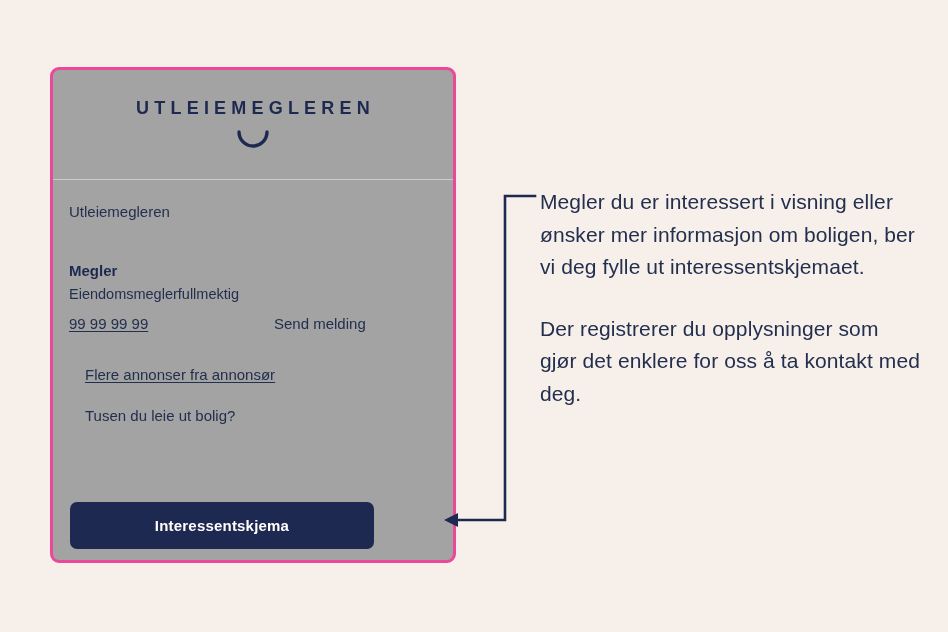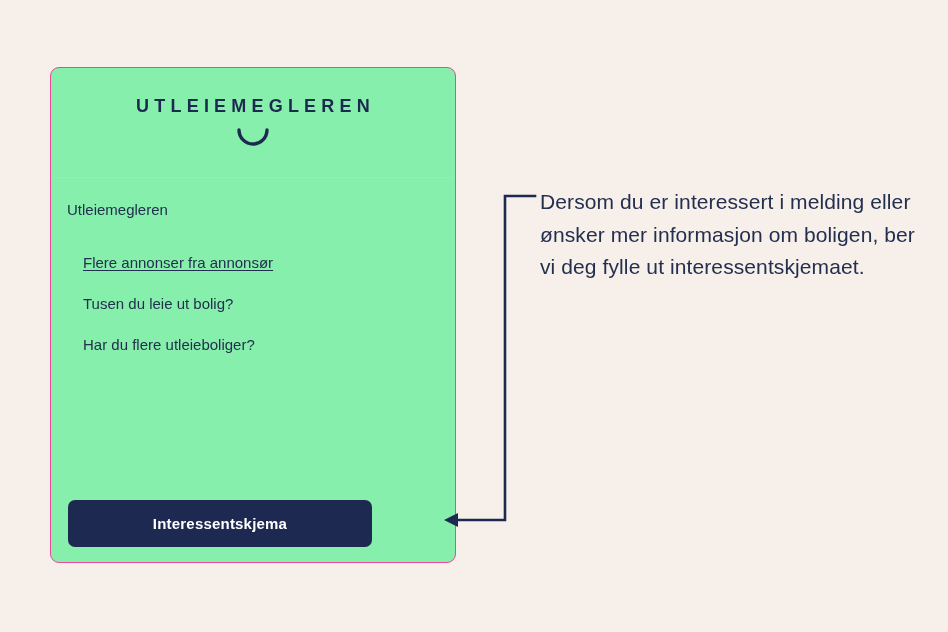--- a/index.html
+++ b/index.html
@@ -15,22 +15,22 @@
     position: relative;
   }
 
   
   #agent-card {
     position: absolute;
     left: 50px;
     top: 67px;
     width: 406px;
     height: 496px;
-    background: #86efac;
-    border: 1px solid #ec4899;
+    background: #a3a3a3;
+    border: 3px solid #ec4899;
     border-radius: 9px;
     box-sizing: border-box;
     overflow: hidden;
   }
 
   #card-header {
     height: 110px;
     border-bottom: 1px solid #c9ccd6;
     box-sizing: border-box;
     position: relative;
@@ -186,36 +186,45 @@
       <svg width="36" height="22" viewBox="0 0 36 22" aria-hidden="true">
         <path d="M4 2 A 14 14 0 0 0 32 2" fill="none" stroke="#1d2950" stroke-width="3.4" stroke-linecap="round"></path>
       </svg>
     </div>
   </div>
 
   <div id="card-body">
 
     <div class="agency-name">Utleiemegleren</div>
 
+    <div class="broker-block">
+      <div class="broker-name">Megler</div>
+      <div class="broker-title">Eiendomsmeglerfullmektig</div>
+
+      <div class="contact-row">
+        <a class="phone-link">99 99 99 99</a>
+        <a class="message-link">Send melding</a>
+      </div>
+    </div>
 
     <div class="links-block">
       <a class="link-underlined">Flere annonser fra annonsør</a>
       <a class="link-plain">Tusen du leie ut bolig?</a>
-      <a class="link-plain">Har du flere utleieboliger?</a>
     </div>
 
   </div>
 
   <button id="cta-button">Interessentskjema</button>
 </div>
 
 <div id="callout-connector">
   <svg width="100" height="350" viewBox="0 0 100 350" aria-hidden="true">
 
     <path d="M 97 11 L 67 11 L 67 335 L 17 335" fill="none" stroke="#1d2950" stroke-width="2.6" stroke-linecap="square" stroke-linejoin="miter"></path>
 
     <path d="M 6 335 L 20 328 L 20 342 Z" fill="#1d2950"></path>
   </svg>
 </div>
 
 <div id="annotation-panel">
-  <p class="annot-par">Dersom du er interessert i melding eller ønsker mer informasjon om boligen, ber vi deg fylle ut interessentskjemaet.</p>
+  <p class="annot-par">Megler du er interessert i visning eller ønsker mer informasjon om boligen, ber vi deg fylle ut interessentskjemaet.</p>
+  <p class="annot-par">Der registrerer du opplysninger som gjør det enklere for oss å ta kontakt med deg.</p>
 </div>
 
 </body></html>

